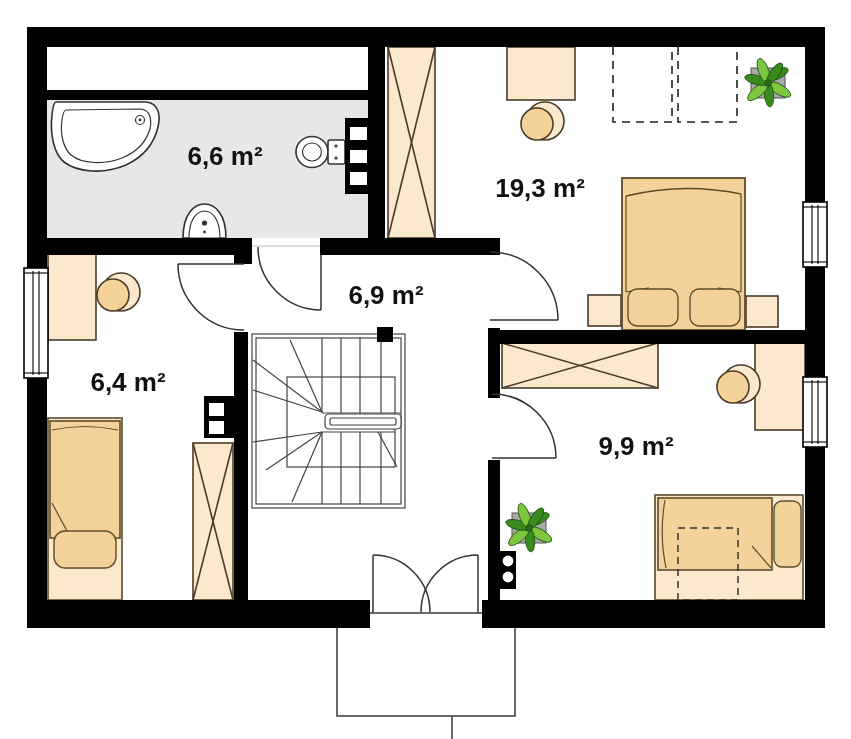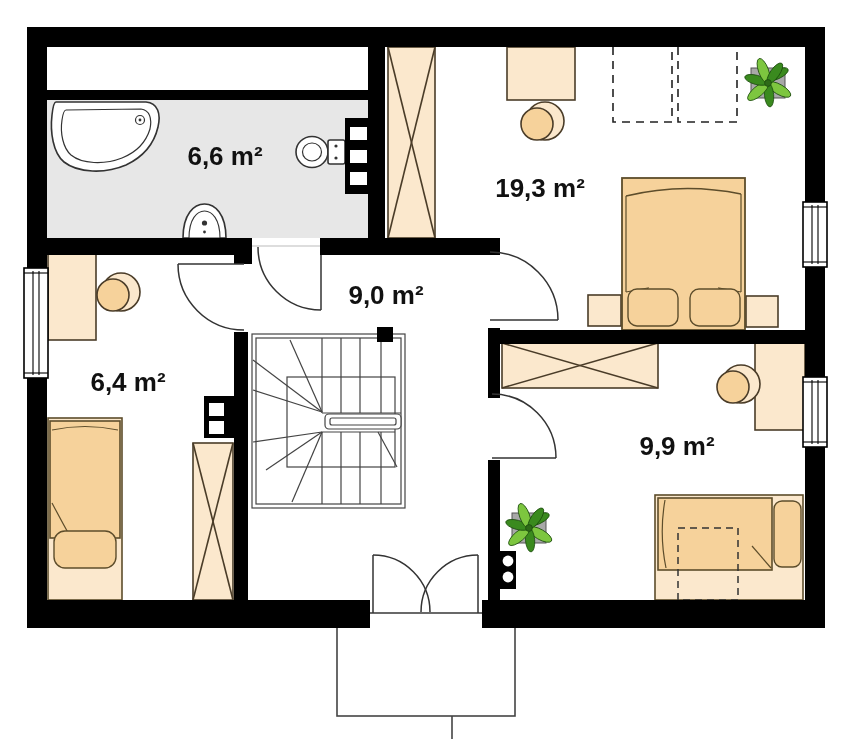--- a/index.html
+++ b/index.html
@@ -251,16 +251,16 @@
       </g>
     </g>
   </defs>
   <use href="#plant" transform="translate(768,83)"></use>
   <use href="#plant" transform="translate(529,528)"></use>
 
 </svg>
 
   <div class="room-label" style="left:225px;top:156px">6,6 m²</div>
   <div class="room-label" style="left:540px;top:188px">19,3 m²</div>
-  <div class="room-label" style="left:386px;top:295px">9,0 m²</div>
+  <div class="room-label" style="left:386px;top:295px">6,9 m²</div>
   <div class="room-label" style="left:128px;top:382px">6,4 m²</div>
-  <div class="room-label" style="left:677px;top:446px">9,9 m²</div>
+  <div class="room-label" style="left:636px;top:446px">9,9 m²</div>
 </div>
 
 </body></html>

